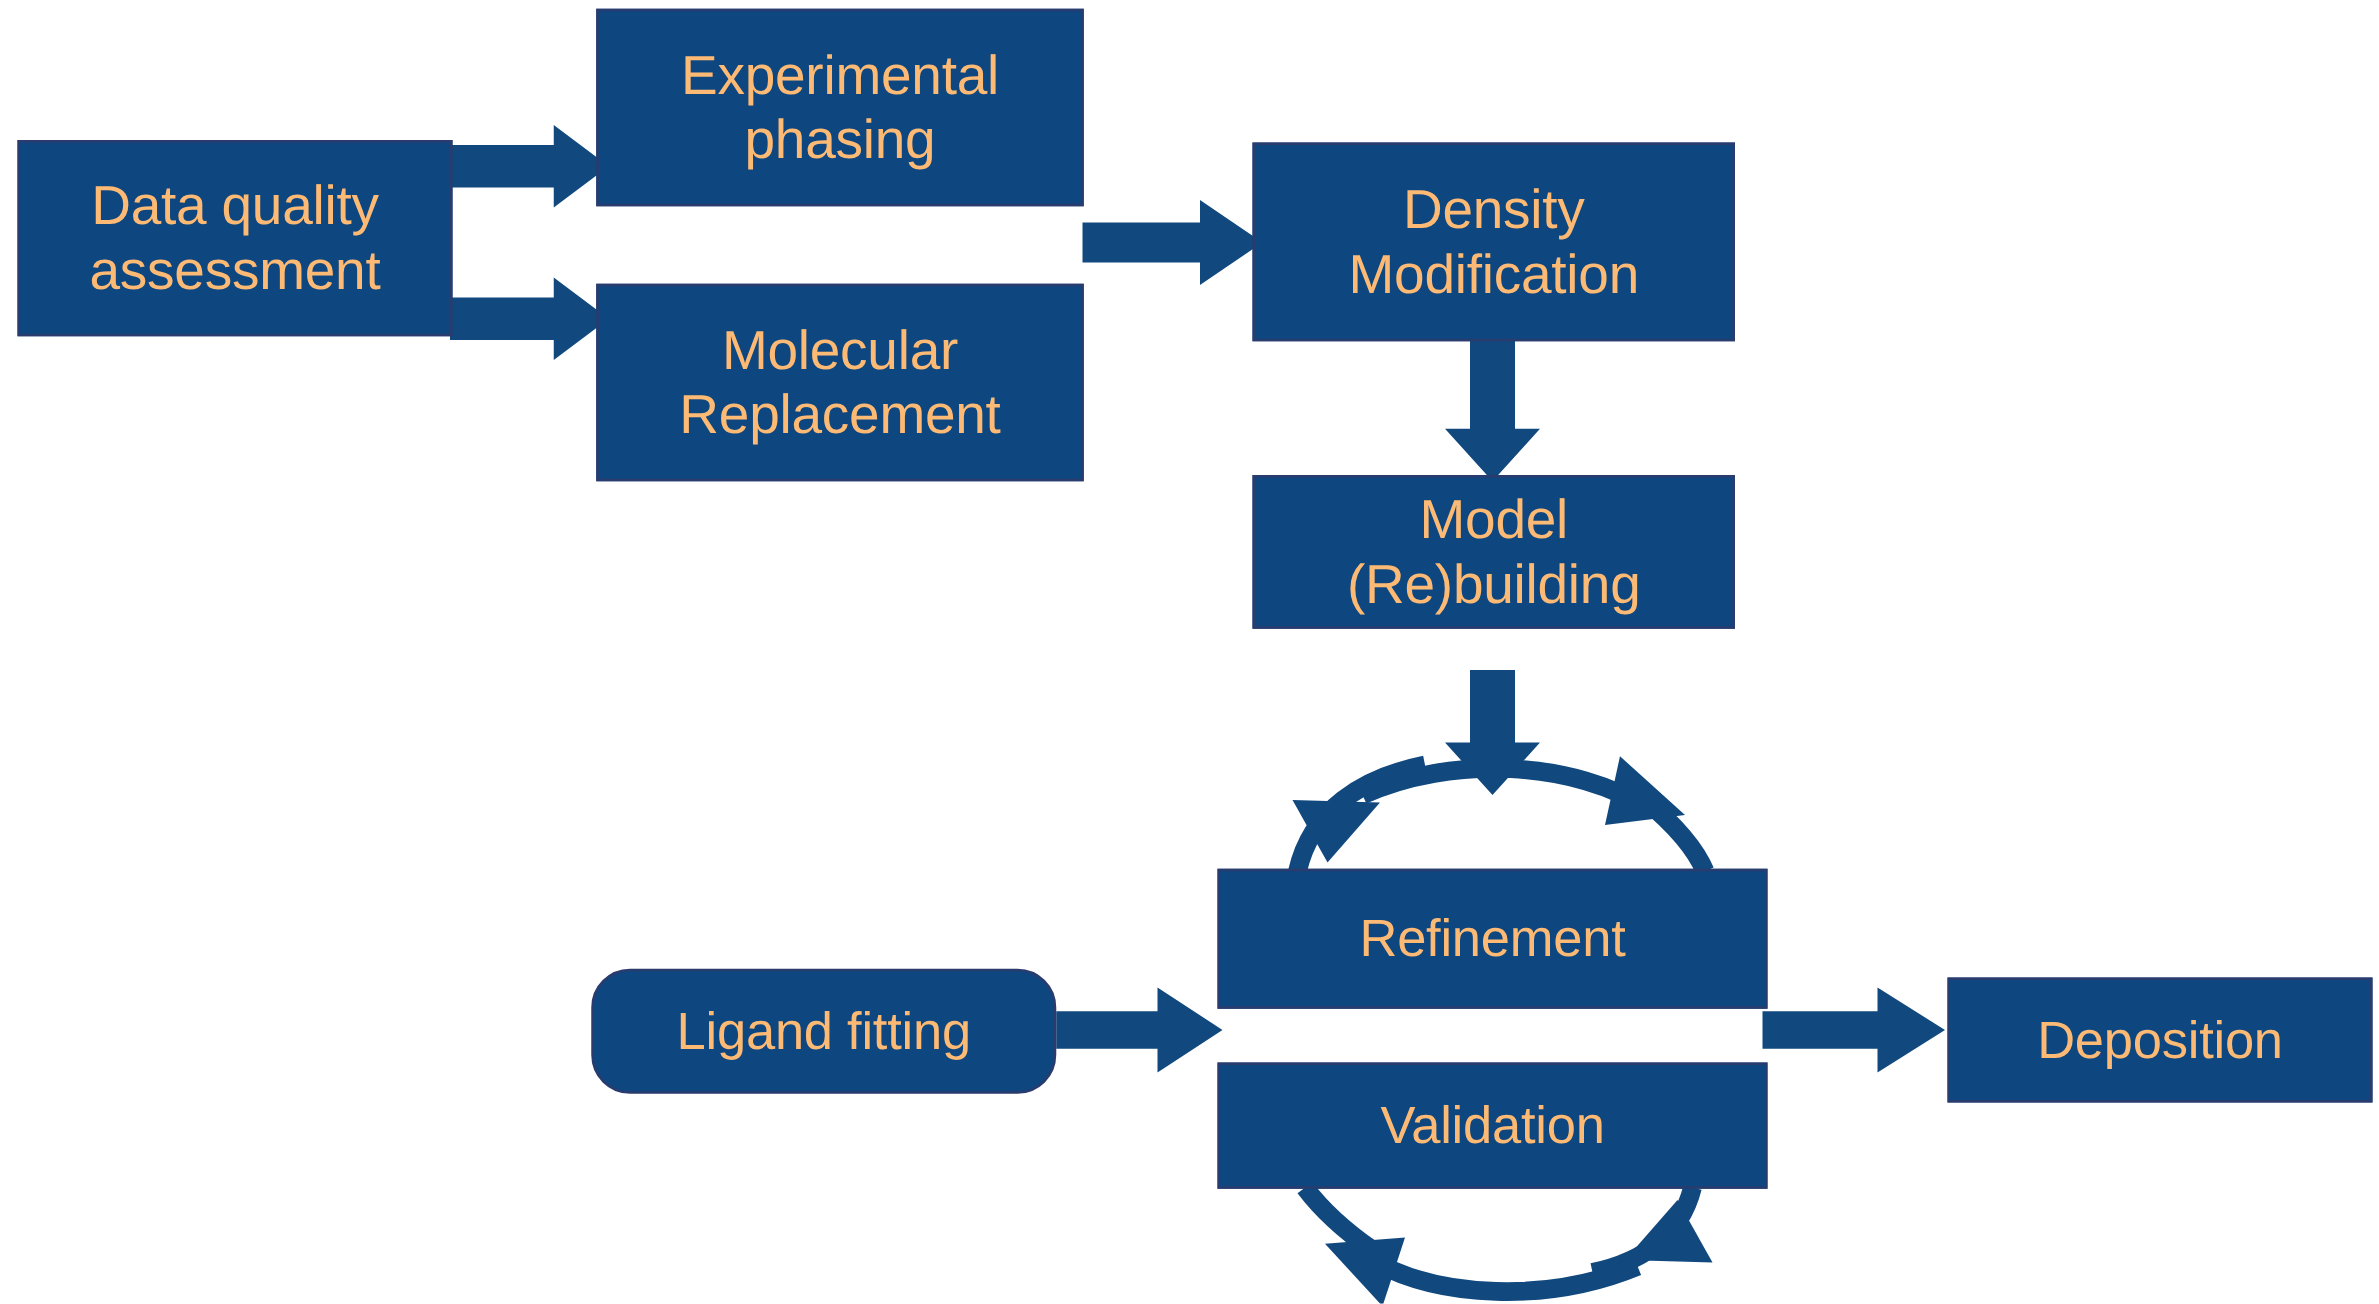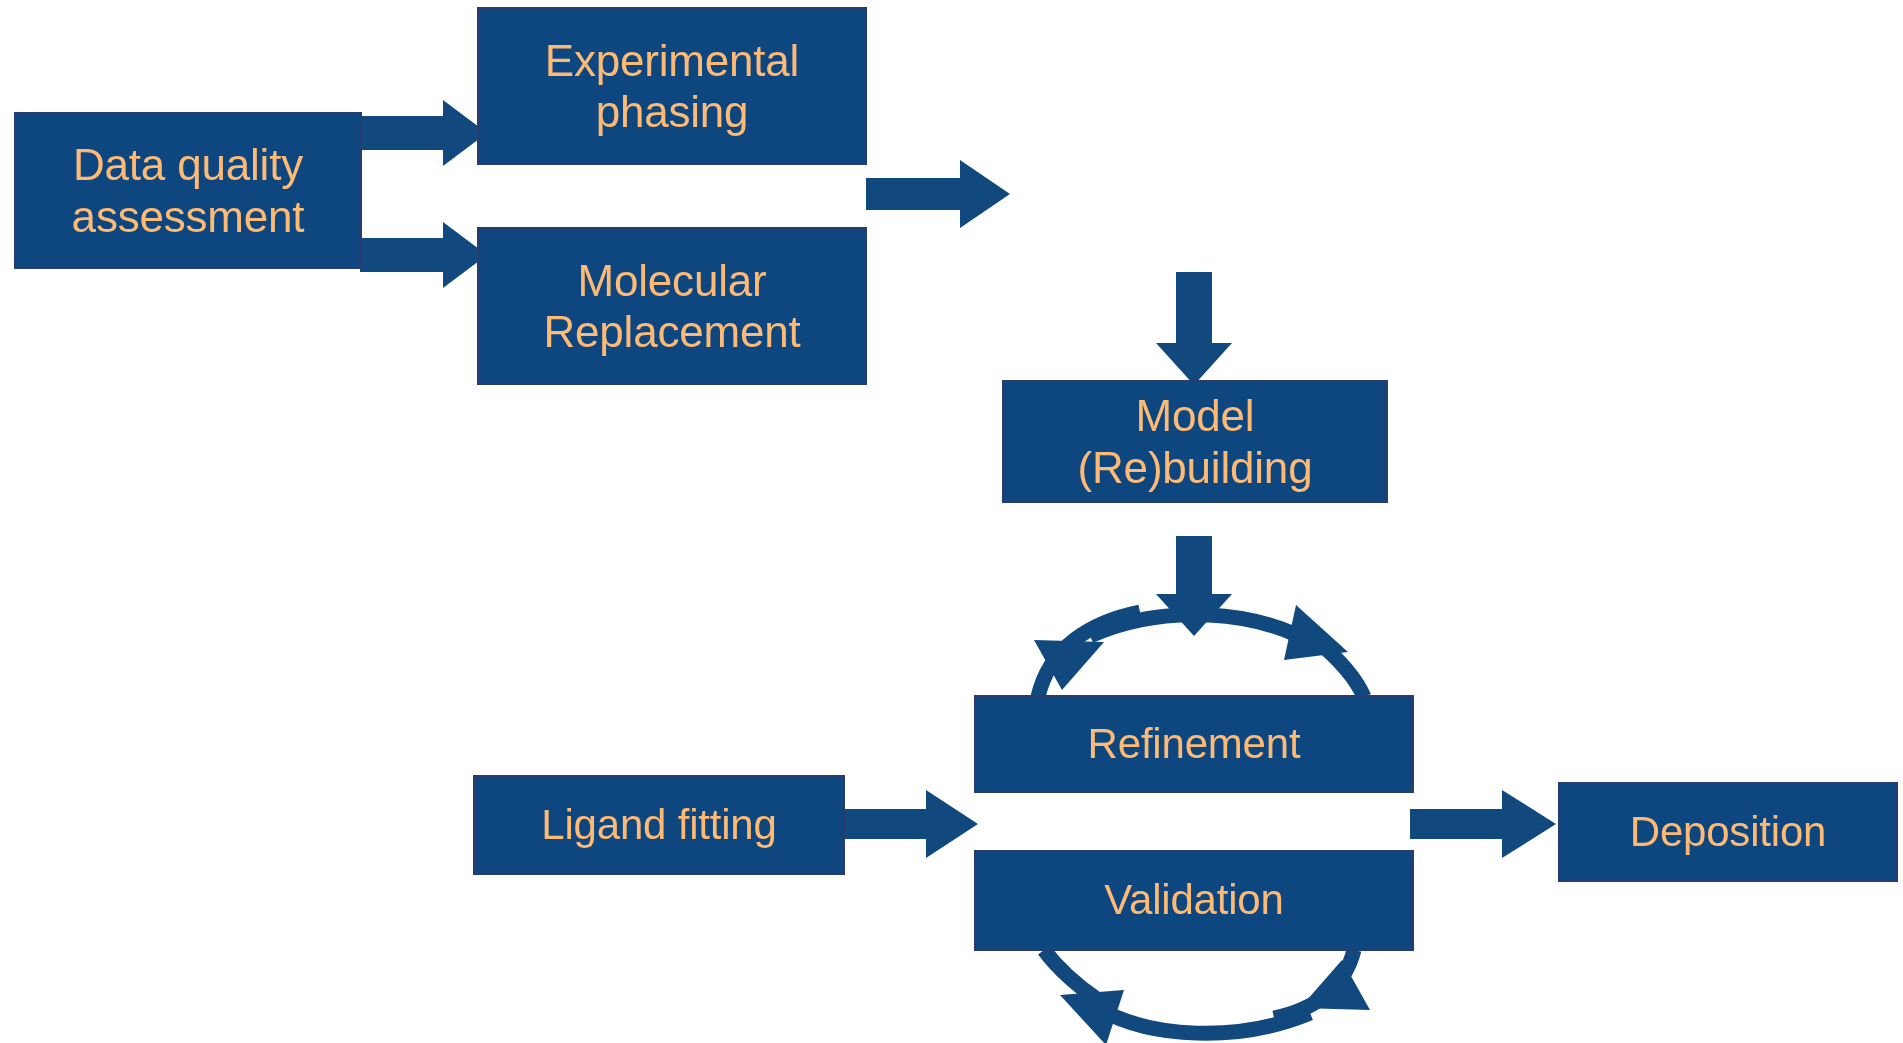--- a/index.html
+++ b/index.html
@@ -113,35 +113,39 @@
   <div class="node-box" style="left:477px; top:7px; width:390px; height:158px; font-size:44px;">
     <span class="label">Experimental
 phasing</span>
   </div>
 
   <div class="node-box" style="left:477px; top:227px; width:390px; height:158px; font-size:44px;">
     <span class="label">Molecular
 Replacement</span>
   </div>
 
+  <div class="node-box" style="left:1002px; top:114px; width:386px; height:159px; font-size:44px;">
+    <span class="label">Density
+Modification</span>
+  </div>
 
   <div class="node-box" style="left:1002px; top:380px; width:386px; height:123px; font-size:44px;">
     <span class="label">Model
 (Re)building</span>
   </div>
 
-  <div class="node-box" style="left:974px; top:695px; width:440px; height:98px; font-size:42px;">
+  <div class="node-box" style="left:974px; top:695px; width:440px; height:112px; font-size:42px;">
     <span class="label">Refinement</span>
   </div>
 
   <div class="node-box" style="left:974px; top:850px; width:440px; height:101px; font-size:42px;">
     <span class="label">Validation</span>
   </div>
 
-  <div class="node-box" style="left:473px; top:775px; width:372px; height:100px; font-size:42px;">
+  <div class="node-box" style="left:473px; top:775px; width:372px; height:100px; font-size:42px;border-radius:31px;">
     <span class="label">Ligand fitting</span>
   </div>
 
   <div class="node-box" style="left:1558px; top:782px; width:340px; height:100px; font-size:42px;">
     <span class="label">Deposition</span>
   </div>
 
 </div>
 
 </body></html>

